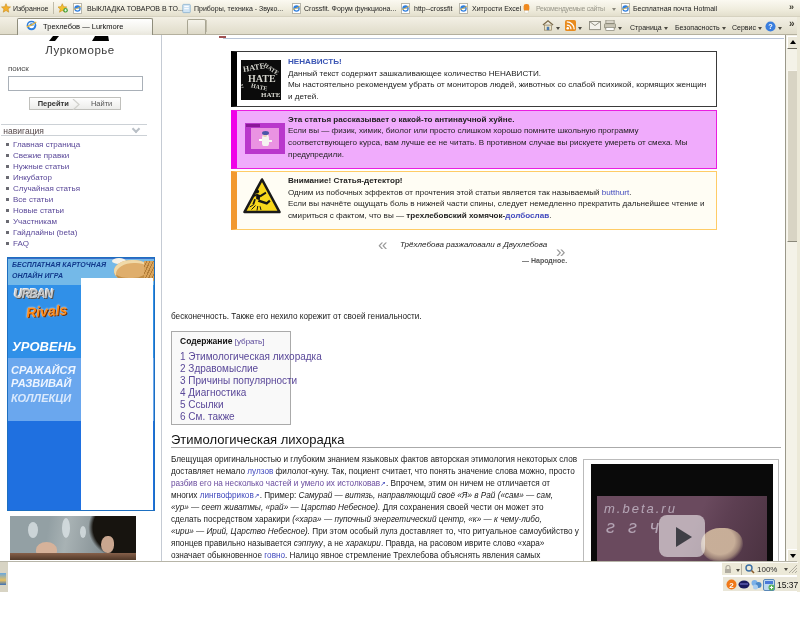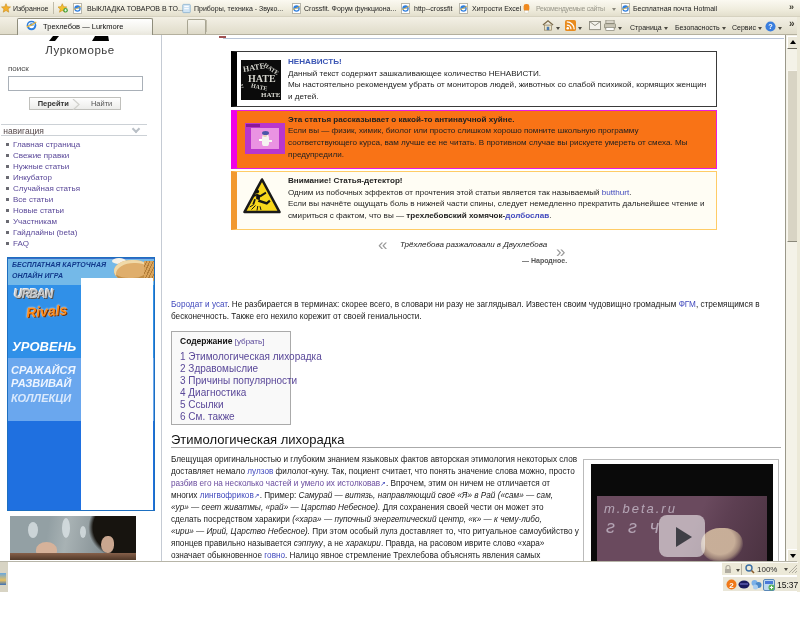--- a/index.html
+++ b/index.html
@@ -81,21 +81,21 @@
   .ph-sp { position:absolute; background:rgba(222,230,232,0.75); border-radius:50%; }
 
   
   #tabline { left:223px; top:3px; width:561px; height:1px; background:#b9c4d6; }
   #tabred { left:219px; top:1px; width:7px; height:2px; background:#a05050; }
 
   .wbox { position:absolute; left:231px; width:486px; background:#fff; }
   #wb1 { top:16px; height:56px; border:1px solid #3a3a3a; border-left:6px solid #000; }
   #hateimg { position:absolute; left:4px; top:8px; width:40px; height:40px; background:#0b0b0b; overflow:hidden;}
   .hate { position:absolute; color:#d8d8d0; font-size:9px; font-weight:bold; font-family:"Liberation Serif",serif;}
-  #wb2 { top:75px; height:59px; border:1px solid #e91ee0; border-left:6px solid #f000e8; background:#f97316; }
+  #wb2 { top:75px; height:59px; border:1px solid #e91ee0; border-left:6px solid #f000e8; background:#f0abfc; }
   #tvout { position:absolute; left:8px; top:12px; width:40px; height:31px; background:#b937cc; }
   #tvin  { position:absolute; left:6px; top:5px; width:28px; height:21px; background:#ea93e2; }
   #tvgirl{ position:absolute; left:11px; top:6px; width:7px; height:12px; background:#f4f4f0; border-radius:40% 40% 20% 20%;}
   #tvhair{ position:absolute; left:11px; top:3px; width:7px; height:4px; background:#4a55a8; border-radius:50%;}
   #wb3 { top:136px; height:59px; border:1px solid #ffcc66; border-left:6px solid #f2992e; background:#fffdf4; }
   .wtxt { position:absolute; left:51px; font-size:8.1px; line-height:11.7px; color:#222; white-space:nowrap;}
   .wt1 { font-weight:bold; }
   .red { color:#3a55b4; font-weight:bold; }
   .lk { color:#4149bd; text-decoration:none; }
   .vlk { color:#6a4c9e; text-decoration:none; }
@@ -380,21 +380,20 @@
         Если вы начнёте ощущать боль в нижней части спины, следует немедленно прекратить дальнейшее чтение и<br>
         смириться с фактом, что вы — <b>трехлебовский хомячок-<a class="lk" style="font-weight:bold;">долбослав</a></b>.
       </div>
     </div>
 
     <div id="quote1" class="abs">«</div>
     <div id="quotet" class="abs">Трёхлебова разжаловали в Двухлебова</div>
     <div id="quote2" class="abs">»</div>
     <div id="quotec" class="abs">— Народное.</div>
 
-    <div class="para" style="top:264px;"><a class="lk">Бородат и усат</a>. Не разбирается в терминах: скорее всего, в словари ни разу не заглядывал. Известен своим чудовищно громадным <a class="lk">ФГМ</a>, стремящимся в</div>
     <div class="para" style="top:276px;">бесконечность. Также его нехило корежит от своей гениальности.</div>
 
     <div id="toc" class="abs">
       <div class="t">Содержание <span style="font-weight:normal; color:#5a4899; font-size:8px;">[убрать]</span></div>
       <div class="titem" style="top:19px;">1 Этимологическая лихорадка</div>
       <div class="titem" style="top:31px;">2 Здравомыслие</div>
       <div class="titem" style="top:43px;">3 Причины популярности</div>
       <div class="titem" style="top:55px;">4 Диагностика</div>
       <div class="titem" style="top:67px;">5 Ссылки</div>
       <div class="titem" style="top:79px;">6 См. также</div>

